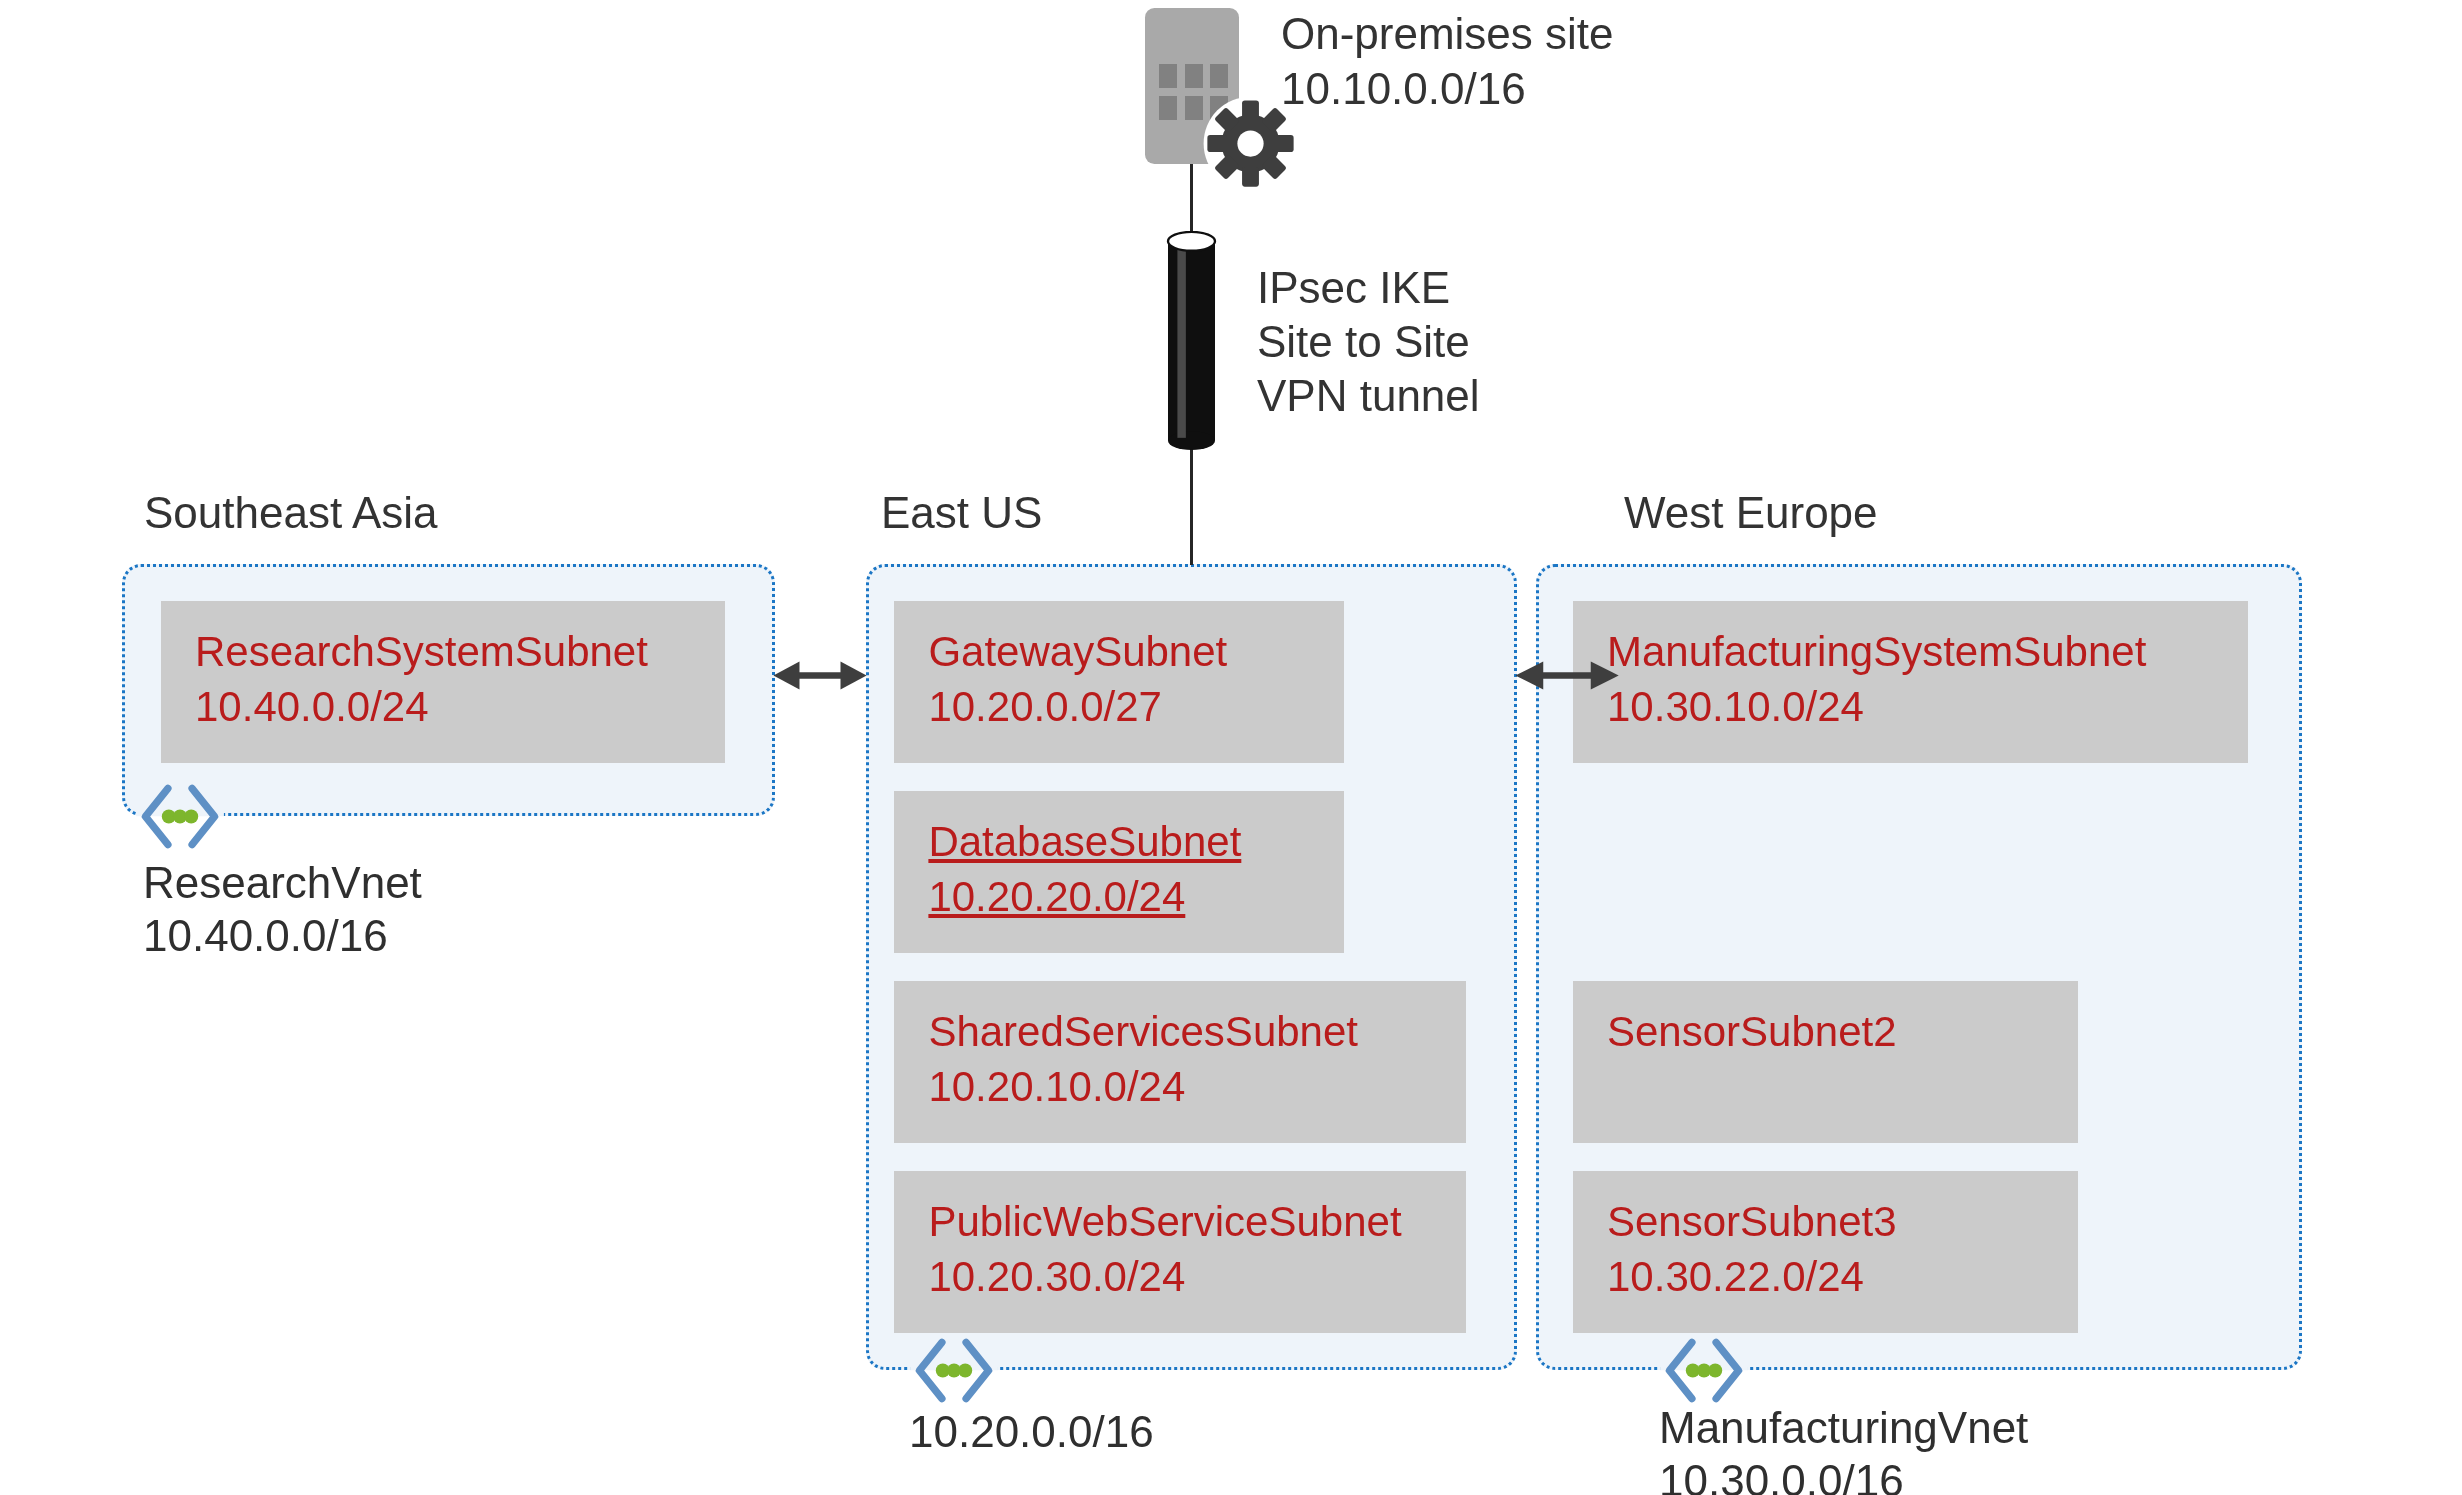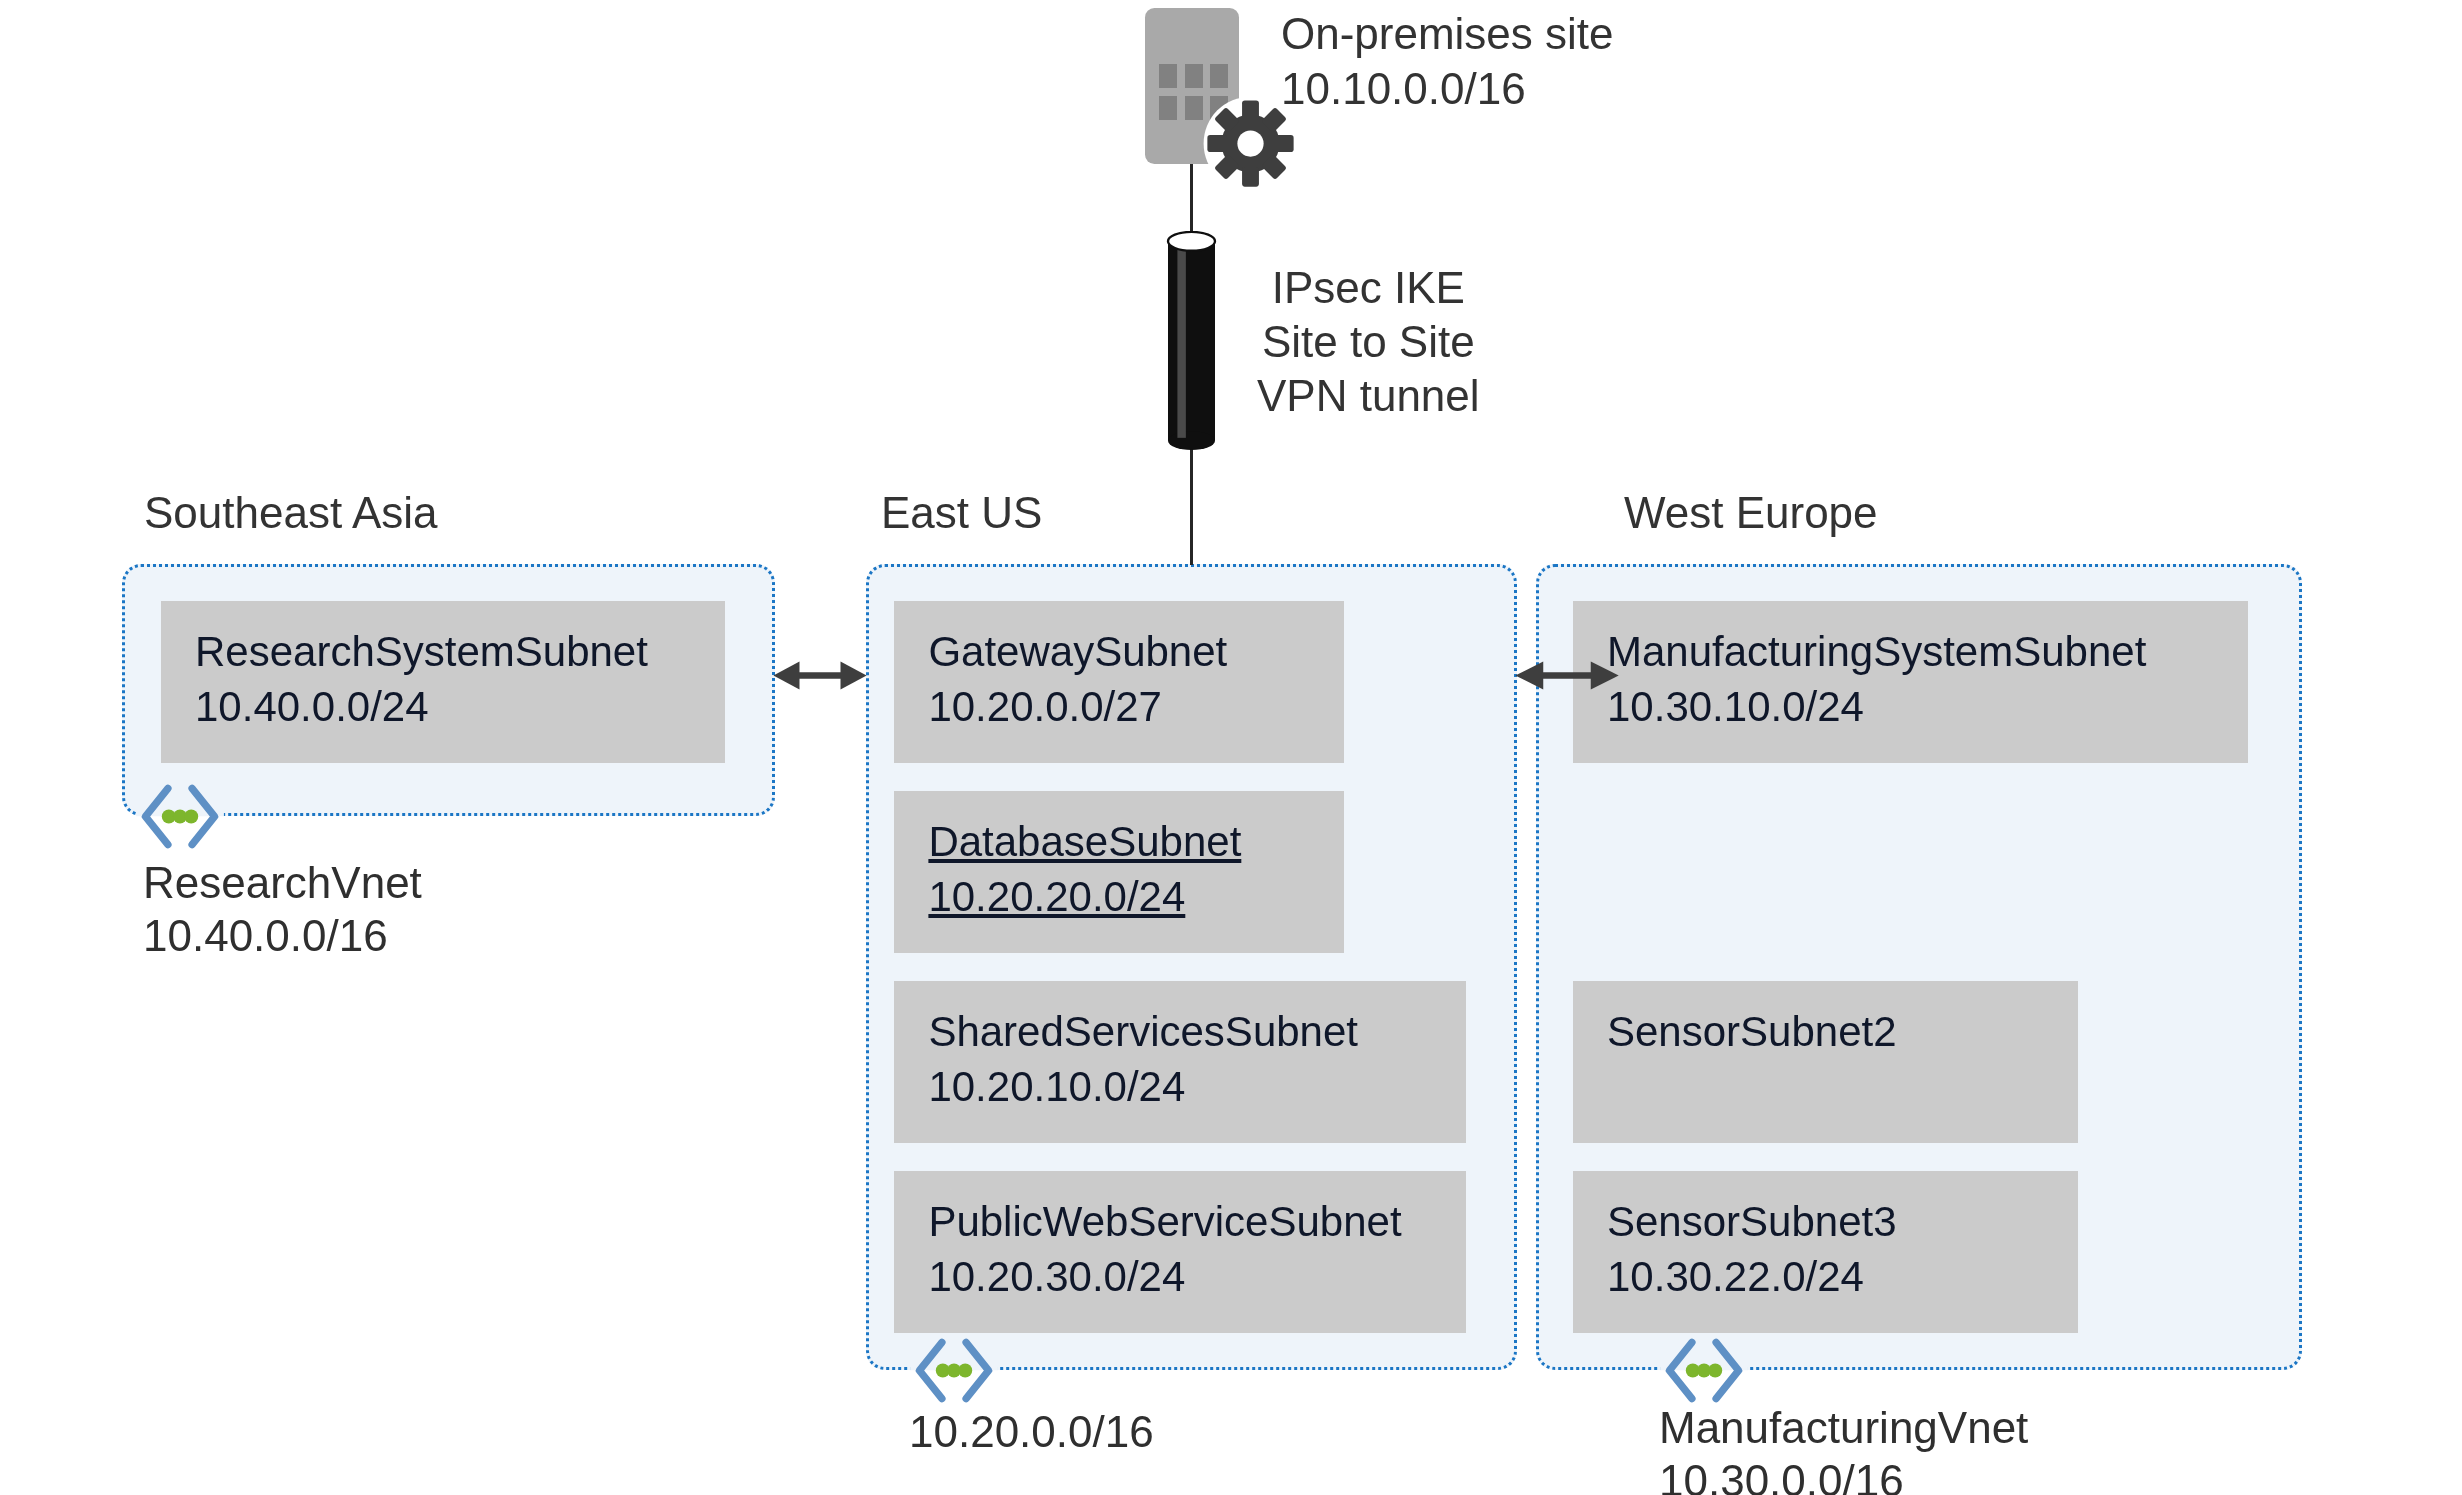--- a/index.html
+++ b/index.html
@@ -15,35 +15,35 @@
     background:#a9a9a9;border-radius:9.4px;z-index:3;}
   .windows{position:absolute;left:14px;top:56px;width:69px;height:56px;
     display:flex;flex-wrap:wrap;gap:7.5px;}
   .win{width:18px;height:24.5px;background:#818181;}
   .gear{position:absolute;left:1198px;top:91px;z-index:4;}
   .onprem-label{position:absolute;left:1281px;top:5.6px;font-size:44px;line-height:55px;color:#333;}
 
   
   .vline{position:absolute;left:1190px;top:164px;width:2.8px;height:401px;background:#262626;z-index:1;}
   .cylinder{position:absolute;left:1166px;top:231px;z-index:2;}
-  .tunnel-label{position:absolute;left:1257px;top:261px;font-size:44px;line-height:54px;color:#333;text-align:center;}
+  .tunnel-label{position:absolute;left:1257px;top:261px;font-size:44px;line-height:54px;color:#333;}
 
   
   .region-label{position:absolute;top:487px;font-size:44px;line-height:51px;color:#333;}
   #label-sea{left:144px;}
   #label-eus{left:881px;}
   #label-we{left:1624px;}
 
   .region-box{position:absolute;top:564px;border:3.8px dotted #1b76c5;border-radius:19px;background:#eef4fa;z-index:0;}
   #box-sea{left:122px;width:653px;height:252px;}
   #box-eus{left:866px;width:651px;height:806px;}
   #box-we{left:1536px;width:766px;height:806px;}
 
   
-  .subnet{position:absolute;background:#cbcbcb;color:#0f172a;
+  .subnet{position:absolute;background:#cbcbcb;color:#b91c1c;
     padding:22.6px 0 0 34px;font-size:42px;line-height:55px;}
   .subnet .sn,.subnet .sc{white-space:nowrap;}
   
   .r1{top:34px;} .r2{top:224px;text-decoration:underline;} .r3{top:414px;} .r4{top:604px;}
   .subnet{height:162px;}
   #box-sea .subnet{left:36px;width:564px;}
   #box-eus .subnet{left:25.4px;}
   #box-eus .w-narrow{width:450px;}
   #box-eus .w-wide{width:572px;}
   #box-we .subnet{left:34px;}

